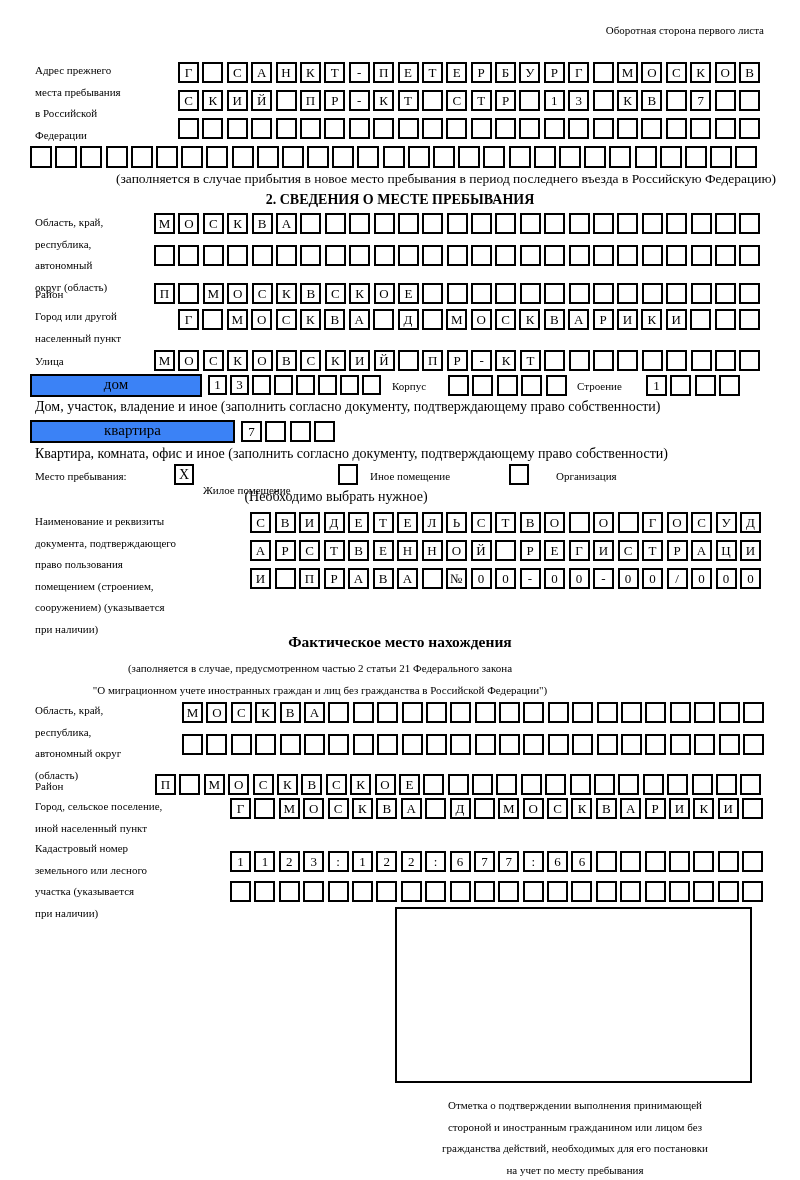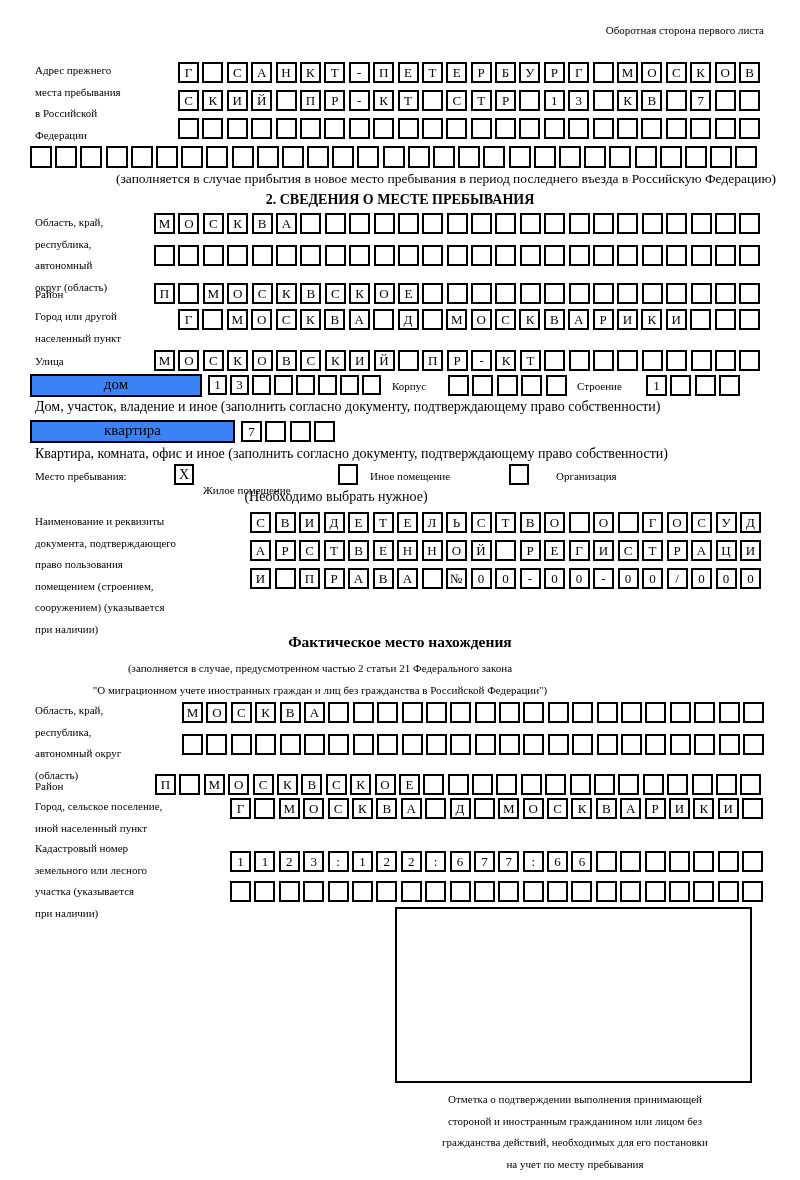--- a/index.html
+++ b/index.html
@@ -23,21 +23,21 @@
     box-sizing:border-box;border:2px solid #000;height:23px;
     display:flex;align-items:flex-start;justify-content:center;font-size:15px;background:#3b82f6;
   }
   .checkbox{
     box-sizing:border-box;width:20px;height:21px;border:2px solid #000;
     display:flex;align-items:center;justify-content:center;font-size:14px;background:#fff;
   }
   .title{font-size:14px;font-weight:bold;text-align:center;width:800px;}
   .center-cap{text-align:center;font-size:14px;line-height:20px;}
   .stamp-box{box-sizing:border-box;border:2px solid #000;background:#fff;}
-  .stamp-cap{font-size:14.5px;line-height:19.5px;text-align:center;}
+  .stamp-cap{font-size:14.5px;line-height:19.5px;text-align:center;margin-top:6px;}
 </style>
 </head>
 <body>
 
 <div class="abs lbl" style="top:20px;right:36px;">Оборотная сторона первого листа</div>
 
 <div class="abs" style="left:35px;top:60px;">
     <div class="lbl">Адрес прежнего</div>
     <div class="lbl">места пребывания</div>
     <div class="lbl">в Российской</div>

